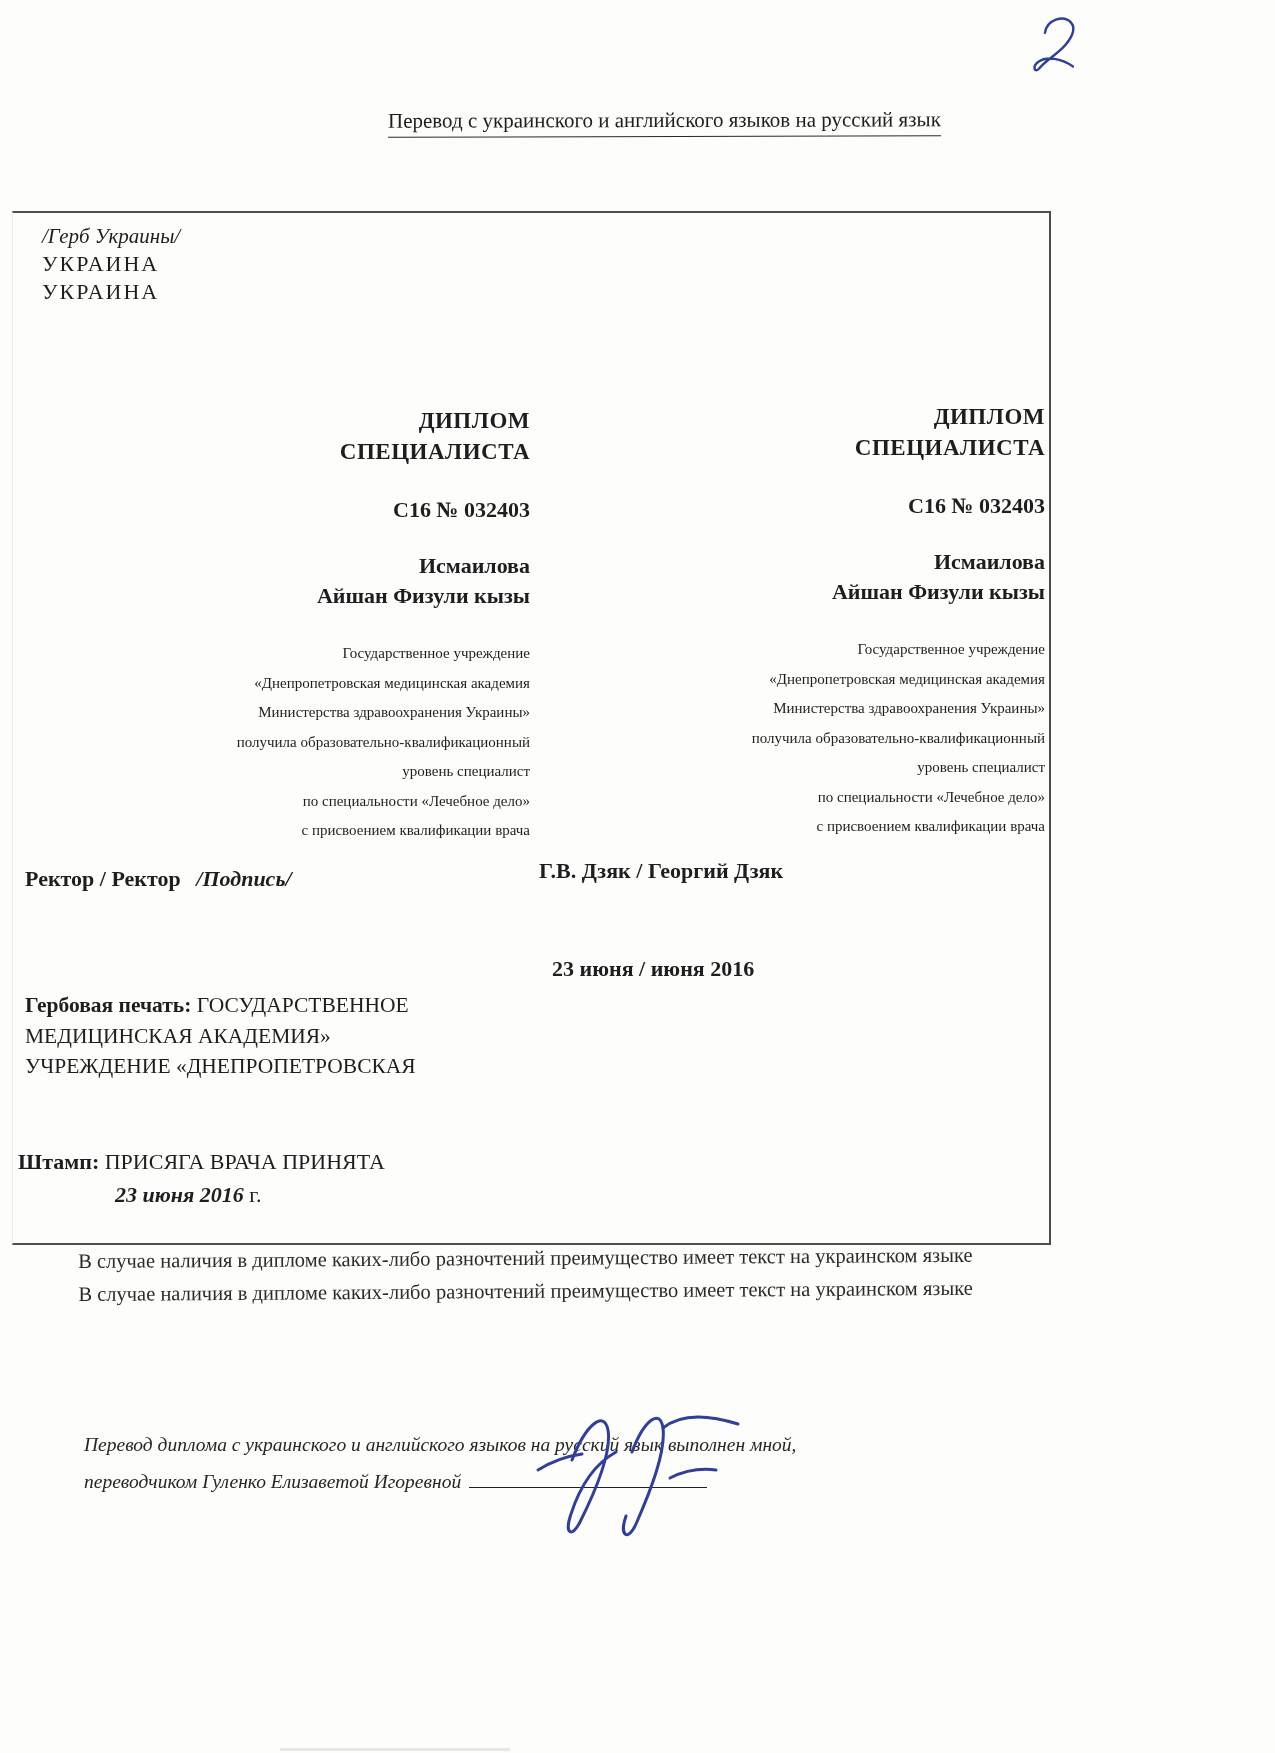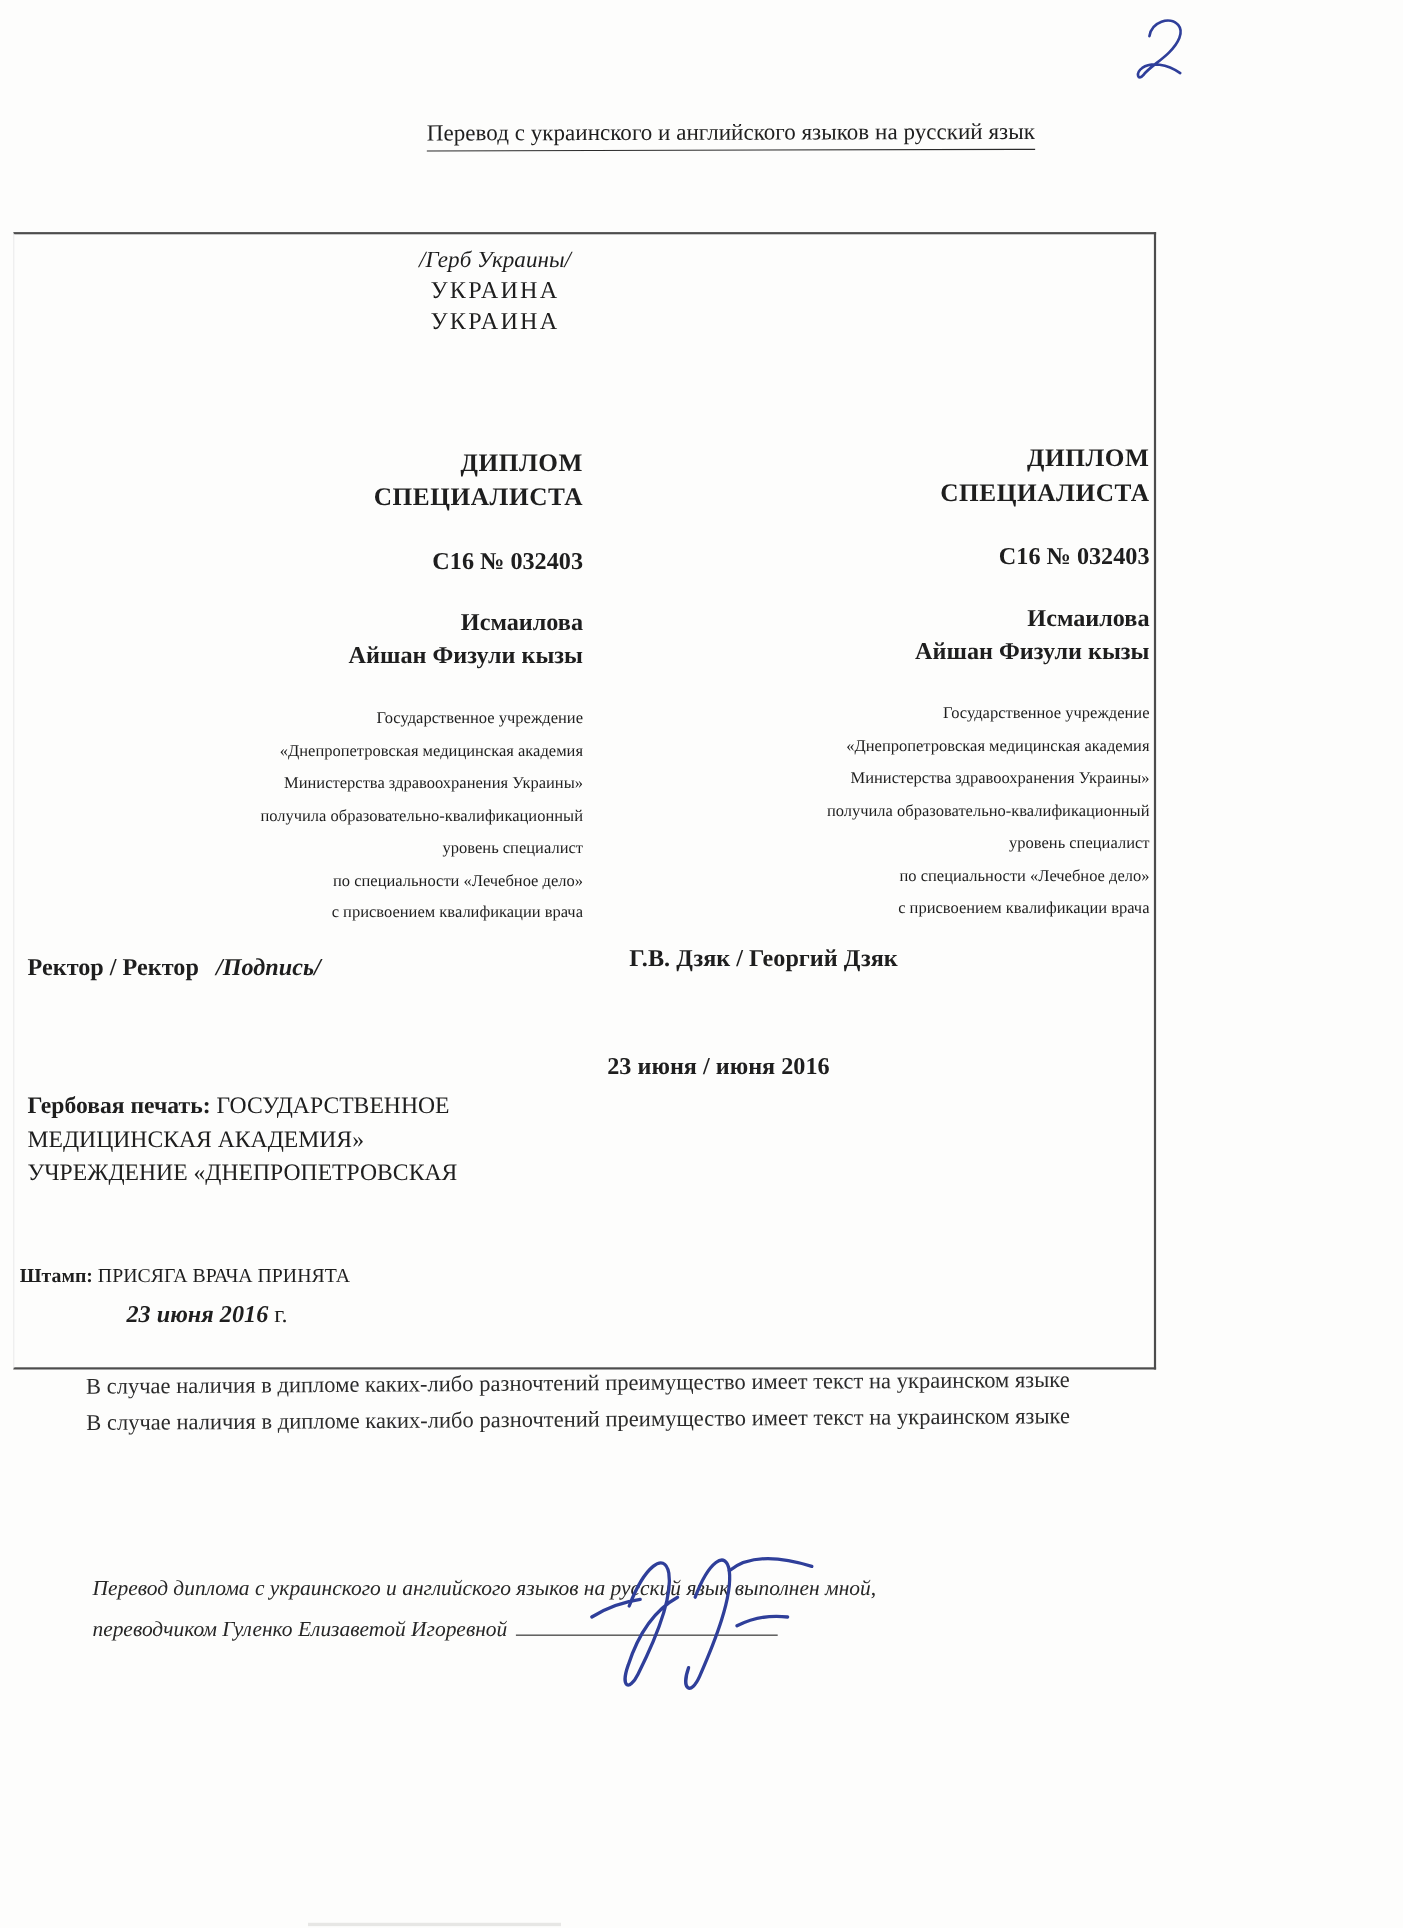--- a/index.html
+++ b/index.html
@@ -29,46 +29,47 @@
   
   .doc-box {
     left: 12px; top: 211px; width: 1036px; height: 1030px;
     border-top: 2px solid #4d4d4d;
     border-right: 2px solid #4d4d4d;
     border-bottom: 2px solid #4d4d4d;
     border-left: 1px solid #ececec;
   }
 
   .emblem-block {
-    left: 0; top: 222px; width: 900px;
-    text-align: center;
+    left: 14px; top: 222px; width: 900px;
+    text-align: left;
     line-height: 28px;
+    padding-left: 28px;
   }
   .emblem-note { font-style: italic; font-size: 21px; }
   .country { font-size: 22px; letter-spacing: 2px; }
 
   .col { text-align: right; }
   .col-left  { left: 40px;  top: 405px; width: 490px; }
   .col-right { left: 545px; top: 401px; width: 500px; }
   .col-title  { font-weight: bold; font-size: 23px; line-height: 31px; letter-spacing: 0.5px; }
   .col-number { font-weight: bold; font-size: 22px; margin-top: 30px; }
   .col-name   { font-weight: bold; font-size: 22px; line-height: 30px; margin-top: 28px; }
   .col-body   { font-size: 15px; line-height: 29.5px; margin-top: 28px; }
 
   .rector-line { left: 25px; top: 866px; font-size: 22px; white-space: nowrap; }
   .rector-label { font-weight: bold; }
   .sign-note { font-weight: bold; font-style: italic; margin-left: 10px; }
 
-  .rector-name { left: 572px; top: 858px; font-weight: bold; font-size: 22px; }
+  .rector-name { left: 539px; top: 858px; font-weight: bold; font-size: 22px; }
   .issue-date  { left: 552px; top: 956px; font-weight: bold; font-size: 22px; }
 
   .seal-block { left: 25px; top: 990px; width: 460px; font-size: 21.5px; line-height: 30.5px; }
   .seal-label { font-weight: bold; }
 
-  .stamp-line1 { left: 18px; top: 1149px; font-size: 18px; }
+  .stamp-line1 { left: 18px; top: 1149px; font-size: 22px; }
   .stamp-label { font-weight: bold; }
   .stamp-line2 { left: 115px; top: 1182px; font-size: 22px; }
   .stamp-date  { font-weight: bold; font-style: italic; }
 
   .notices {
     left: 78px; top: 1245px; width: 1160px;
     font-size: 20.5px; line-height: 33px;
     color: #2b2b2b;
     transform: rotate(-0.4deg);
     transform-origin: left top;

